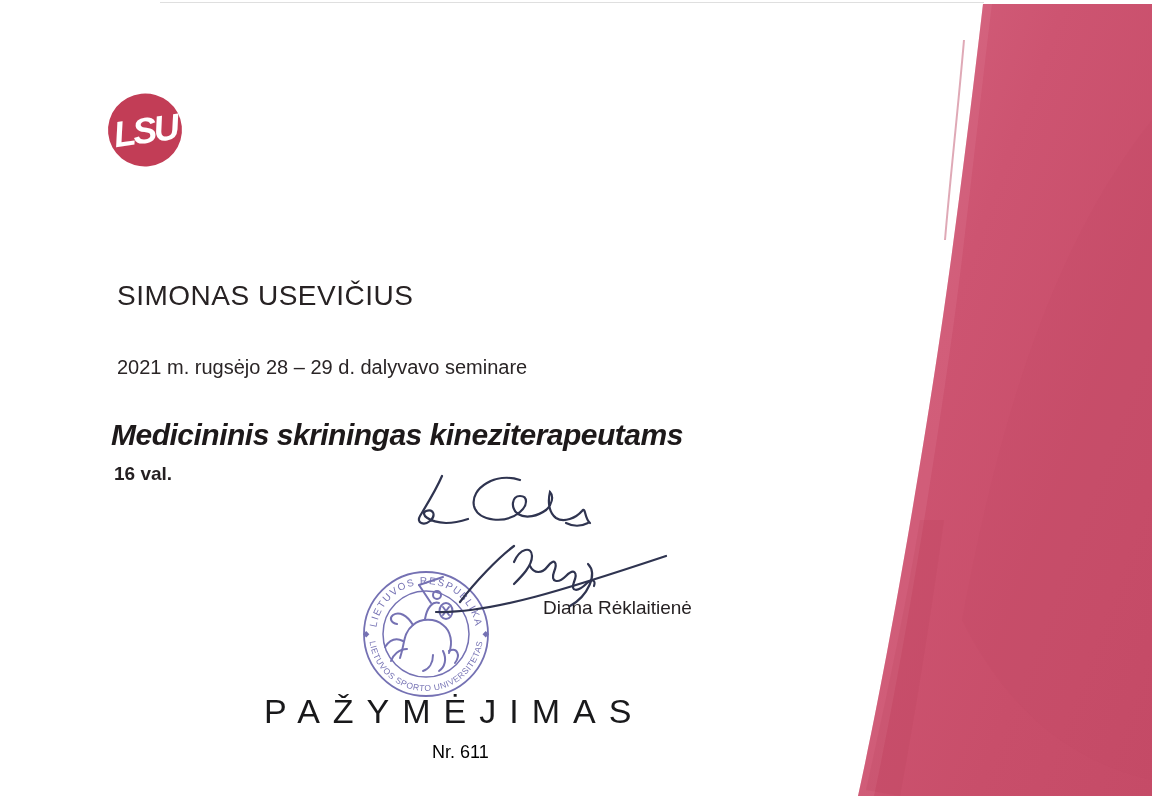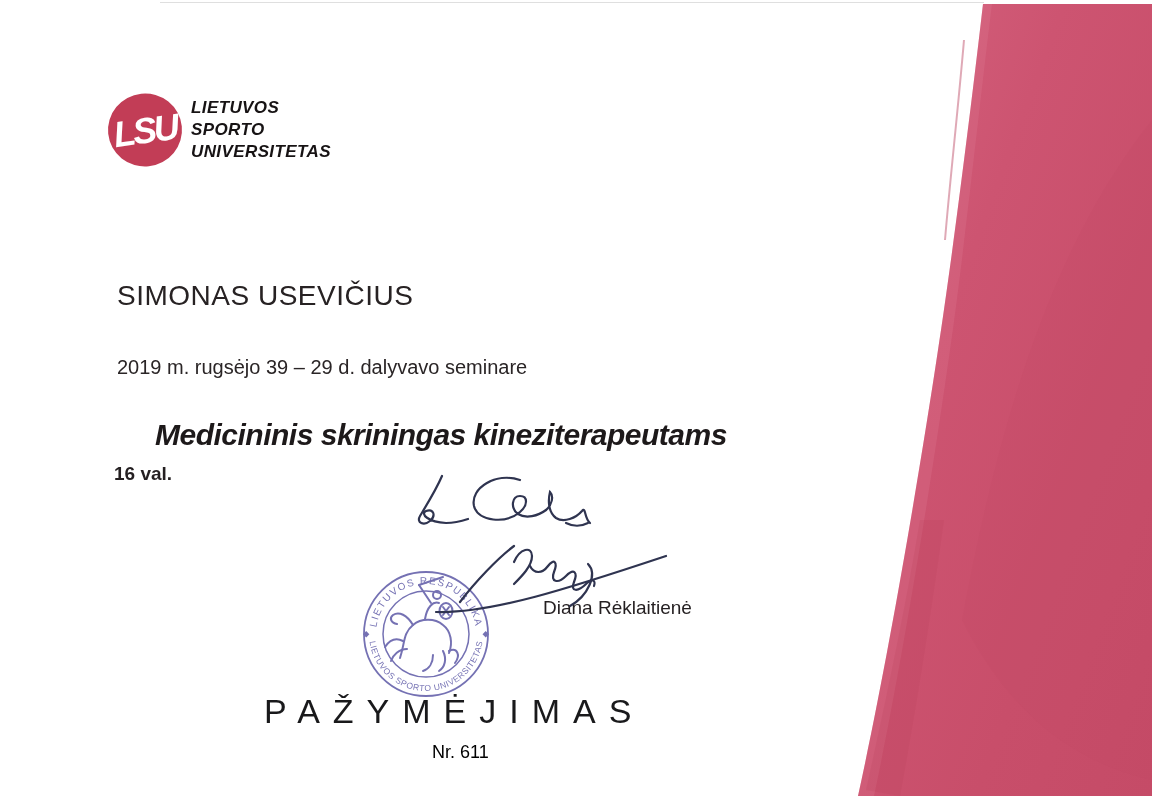--- a/index.html
+++ b/index.html
@@ -13,21 +13,21 @@
   
   #ribbon-svg{left:0;top:0;z-index:0;}
   
   #logo{left:100px;top:86px;width:92px;height:90px;z-index:1;}
   #logo-text{left:191px;top:97px;z-index:1;font-style:italic;font-weight:bold;
     font-size:17px;line-height:22px;letter-spacing:.4px;color:#171314;}
   
   #recipient{left:117px;top:280px;font-size:28px;letter-spacing:.5px;color:#272223;z-index:1;}
   #date-line{left:117px;top:356px;font-size:20px;color:#2a2526;z-index:1;}
   #seminar-title{left:111px;top:418px;font-size:30px;font-style:italic;font-weight:bold;
-    letter-spacing:-.5px;color:#1d191a;z-index:1;margin-left:44px;}
+    letter-spacing:-.5px;color:#1d191a;z-index:1;}
   #duration{left:114px;top:463px;font-size:19px;z-index:1;font-weight:bold;}
   #lecturer{left:117px;top:508px;font-size:19px;z-index:1;}
   #rector-title{left:114px;top:596px;font-size:17px;z-index:1;}
   #rector-name{left:543px;top:597px;font-size:19px;z-index:1;}
   #heading{left:264px;top:692px;font-size:34px;letter-spacing:13px;color:#19191b;z-index:1;}
   #doc-number{left:432px;top:742px;font-size:18px;color:#000000;z-index:1;}
   
   #stamp{left:355px;top:563px;z-index:2;opacity:.82;}
   #sig1{left:408px;top:466px;z-index:3;}
   #sig2{left:430px;top:540px;z-index:3;}
@@ -54,28 +54,23 @@
     <path d="M1152,120 C1040,260 992,460 962,620 C1002,700 1062,760 1152,780 Z" fill="#bf4663" opacity="0.14"></path>
     <path d="M920,520 C905,610 886,700 866,790 L900,796 C918,700 933,600 944,520 Z" fill="#b93f5c" opacity="0.2"></path>
     <path d="M964,40 C958,110 950,180 945,240" fill="none" stroke="#b8415e" stroke-width="2" opacity="0.45"></path>
   </svg>
 
   <svg class="abs" id="logo" viewBox="0 0 92 90">
     <ellipse cx="45" cy="44" rx="37" ry="36.5" fill="#c23d56" transform="rotate(-6 45 44)"></ellipse>
     <text x="45" y="57" text-anchor="middle" font-size="36" font-weight="bold" font-style="italic" fill="#ffffff" letter-spacing="-3" transform="rotate(-8 45 44)">LSU</text>
   </svg>
 
-  <div class="abs" id="logo-text">
-    <div>LIETUVOS</div>
-    <div>SPORTO</div>
-    <div>UNIVERSITETAS</div>
-  </div>
 
   <div class="abs" id="recipient">SIMONAS USEVIČIUS</div>
-  <div class="abs" id="date-line">2019 m. rugsėjo 39 – 29 d. dalyvavo seminare</div>
+  <div class="abs" id="date-line">2021 m. rugsėjo 28 – 29 d. dalyvavo seminare</div>
   <div class="abs" id="seminar-title">Medicininis skriningas kineziterapeutams</div>
   <div class="abs" id="duration">16 val.</div>
   <div class="abs" id="rector-name">Diana Rėklaitienė</div>
   <div class="abs" id="heading">PAŽYMĖJIMAS</div>
   <div class="abs" id="doc-number">Nr. 611</div>
 
   <svg class="abs" id="sig1" width="185" height="78" viewBox="0 0 185 78">
     <g fill="none" stroke="#2f3450" stroke-width="2.2" stroke-linecap="round">
       <path d="M34,10 C28,24 18,40 12,50 C8,57 16,60 22,55 C28,50 26,42 18,45 C12,48 20,56 38,57 C46,57 54,55 60,53"></path>
       <path d="M112,14 C88,6 62,22 66,40 C70,56 98,58 112,46 C120,39 120,30 112,30 C104,30 102,42 110,48 C118,53 130,50 138,44"></path>

